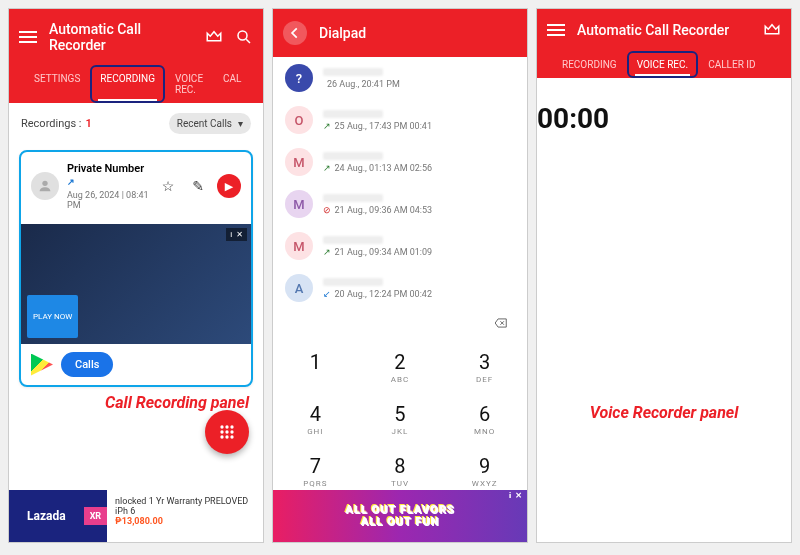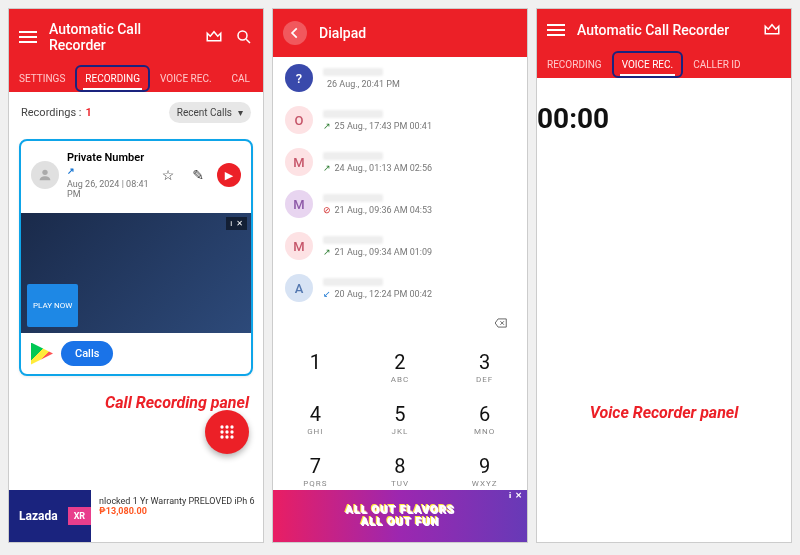--- a/index.html
+++ b/index.html
@@ -5,21 +5,21 @@
   * { box-sizing: border-box; margin: 0; padding: 0; font-family: -apple-system, Roboto, Arial, sans-serif; }
   body { background: #f0f0f0; padding: 8px; }
   .row { display: flex; gap: 8px; }
   .phone { width: 258px; height: 535px; background: #fff; border: 1px solid #ccc; position: relative; overflow: hidden; display: flex; flex-direction: column; }
   .hdr { background: var(--red); color: #fff; padding: 12px 10px; display: flex; align-items: center; gap: 12px; }
   :root { --red: #ec2027; --blue: #1a237e; }
   .hdr .ham { width: 18px; display: flex; flex-direction: column; gap: 3px; }
   .hdr .ham span { height: 2px; background: #fff; }
   .hdr .title { flex: 1; font-size: 14px; font-weight: 500; }
   .hdr .ico { width: 18px; height: 18px; display: flex; align-items: center; justify-content: center; }
-  .tabs { background: var(--red); display: flex; padding: 0 0; }
+  .tabs { background: var(--red); display: flex; padding: 0 15px; }
   .tab { color: #ffc9cb; font-size: 10px; padding: 8px 10px; position: relative; }
   .tab.active { color: #fff; }
   .tab.active::after { content: ""; position: absolute; bottom: 0; left: 6px; right: 6px; height: 2px; background: #fff; }
   .tab.circled { border: 2px solid var(--blue); border-radius: 6px; padding: 6px 8px; }
   .recbar { display: flex; align-items: center; padding: 10px 12px; font-size: 11px; color: #444; }
   .recbar .cnt { color: var(--red); font-weight: 600; margin-left: 4px; }
   .recbar .chip { margin-left: auto; background: #e7e7e7; border-radius: 14px; padding: 5px 8px; font-size: 10px; display: flex; align-items: center; gap: 6px; }
   .card { margin: 6px 10px; background: #fff; border: 2px solid #0ea5e9; border-radius: 8px; box-shadow: 0 1px 3px rgba(0,0,0,.08); }
   .entry { display: flex; align-items: center; padding: 10px; gap: 8px; }
   .avatar { width: 28px; height: 28px; border-radius: 50%; background: #e0e0e0; display: flex; align-items: center; justify-content: center; color: #888; font-size: 14px; }
@@ -34,21 +34,21 @@
   .adplay { position: absolute; bottom: 6px; left: 6px; background: #1e88e5; color: #fff; font-size: 8px; padding: 17px 6px; border-radius: 2px; }
   .adrow { display: flex; align-items: center; padding: 8px 10px; gap: 8px; }
   .gplay { width: 22px; height: 22px; background: linear-gradient(135deg,#00c853 0 40%,#ffeb3b 40% 60%,#ff5252 60% 80%,#2196f3 80%); clip-path: polygon(0 0,100% 50%,0 100%); }
   .adrow .txt { flex: 1; font-size: 11px; font-weight: 600; }
   .adrow .sub { font-size: 8px; color: #888; }
   .openbtn { background: #1a73e8; color: #fff; border-radius: 14px; padding: 6px 14px; font-size: 11px; font-weight: 500; }
   .annot { position: absolute; color: var(--red); font-size: 16px; font-weight: 700; font-style: italic; text-shadow: 0 1px 0 #fff; }
   .fab { position: absolute; right: 14px; bottom: 88px; width: 44px; height: 44px; border-radius: 50%; background: var(--red); color: #fff; display: flex; align-items: center; justify-content: center; box-shadow: 0 3px 6px rgba(0,0,0,.3); }
   .banner { position: absolute; left: 0; right: 0; bottom: 0; height: 52px; display: flex; align-items: center; font-size: 9px; overflow: hidden; }
   .banner.l { background: #1a237e; color: #fff; }
-  .banner.l .logo { font-weight: 700; font-size: 12px; padding: 0 10px; }
+  .banner.l .logo { font-weight: 700; font-size: 12px; padding: 0 18px; }
   .banner.l .prod { background: #fff; color: #333; flex: 1; height: 100%; padding: 6px 8px; }
   .banner.l .price { color: #ff5722; font-weight: 700; }
   .banner.r { background: linear-gradient(90deg,#e91e63,#9c27b0,#673ab7); color: #fff; font-weight: 900; font-size: 11px; display: flex; flex-direction: column; align-items: center; justify-content: center; line-height: 1.1; text-shadow: 1px 1px 0 #fff, -1px -1px 0 #ffeb3b; letter-spacing: 1px; }
   
   .backbtn { width: 24px; height: 24px; border-radius: 50%; background: rgba(255,255,255,.25); display: flex; align-items: center; justify-content: center; }
   .clist { flex: 0 0 auto; }
   .crow { display: flex; align-items: center; padding: 7px 12px; gap: 10px; }
   .cav { width: 28px; height: 28px; border-radius: 50%; display: flex; align-items: center; justify-content: center; font-size: 13px; font-weight: 500; }
   .cinfo { flex: 1; }
   .cname { width: 60px; height: 8px; background: #eee; border-radius: 2px; filter: blur(1px); }

